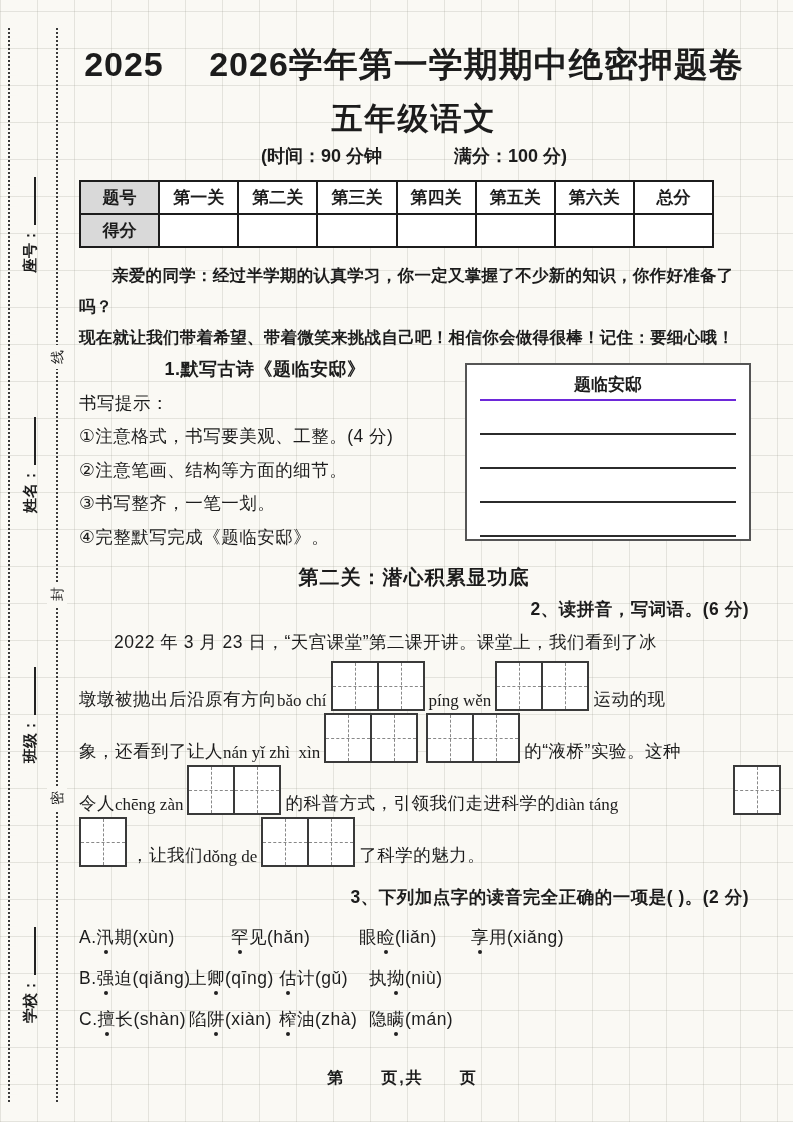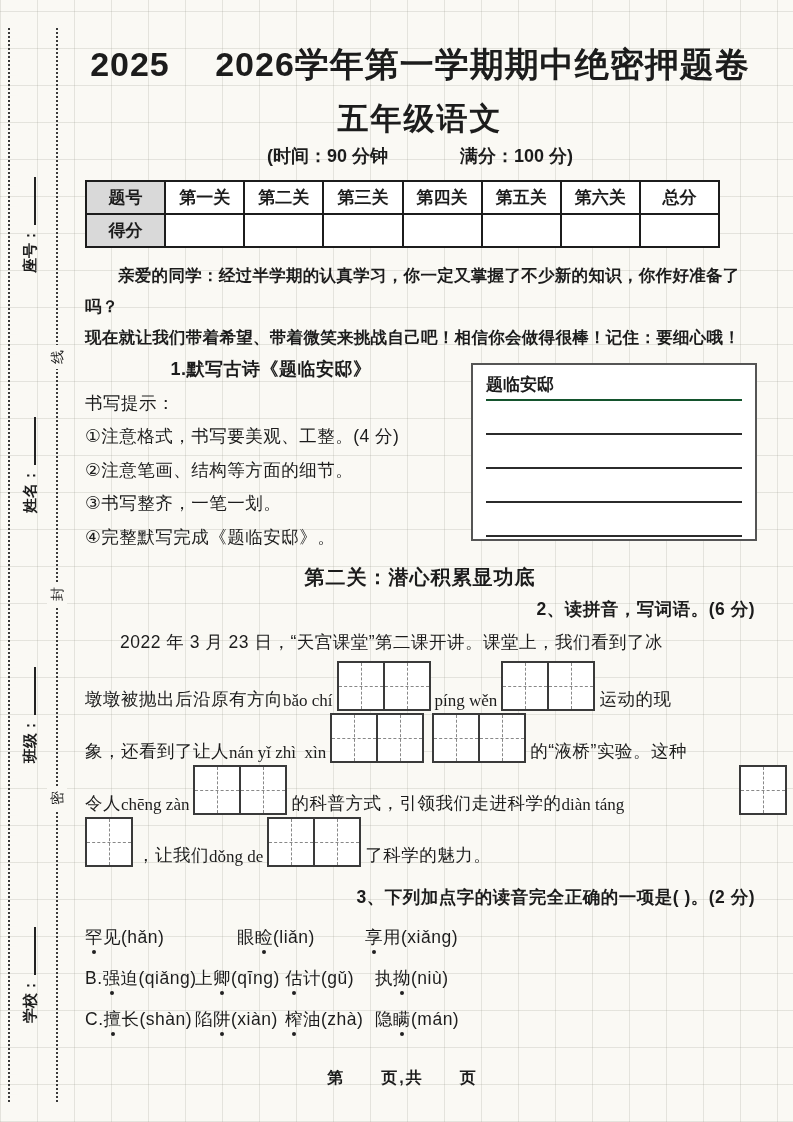--- a/index.html
+++ b/index.html
@@ -16,37 +16,37 @@
   .edge-dotted{position:absolute;top:28px;bottom:20px;width:0;border-left:2px dotted #3a3a3a;}
   .edge-left{left:8px;}
   .seal-line{left:56px;}
   .seal-char{position:absolute;left:45px;width:24px;height:20px;line-height:20px;text-align:center;
     transform:rotate(-90deg);font-size:14px;background:#faf9f4;}
   .vlabel{position:absolute;width:150px;height:24px;transform:rotate(-90deg);
     display:flex;align-items:center;justify-content:center;gap:3px;
     font-size:15px;font-weight:bold;}
   .vl-line{width:48px;height:10px;border-bottom:2px solid #222;}
   
-  .content{position:absolute;left:85px;top:34px;width:670px;}
+  .content{position:absolute;left:79px;top:34px;width:670px;}
   .title{font-size:34px;font-weight:bold;text-align:center;letter-spacing:1px;margin:8px 0 2px;}
   .subtitle{font-size:31px;font-weight:bold;text-align:center;margin:10px 0 4px;letter-spacing:2px;}
   .meta{font-size:18px;font-weight:600;text-align:center;margin:4px 0 12px;}
   table.score{border-collapse:collapse;width:635px;table-layout:fixed;margin:2px 0 12px;}
   table.score td{border:2px solid #1c1c1c;height:29px;text-align:center;font-size:17px;font-weight:600;background:#fff;}
   table.score td.gray{background:#d9d9d9;}
   .intro{font-size:16.5px;font-weight:bold;line-height:31px;letter-spacing:.3px;}
   .intro .ind{text-indent:2em;}
   .sec-head{font-size:20px;font-weight:bold;text-align:center;margin:10px 0 6px;letter-spacing:1px;}
   
   .q1-row{display:flex;gap:14px;}
   .q1-left{width:372px;flex:none;font-size:17.5px;line-height:33.5px;letter-spacing:.5px;}
   .q1-title{font-weight:bold;font-size:18px;text-align:center;}
   .poem-box{flex:none;width:286px;height:178px;border:2.5px solid #555;background:#fff;
     margin-top:10px;padding:0 13px;box-sizing:border-box;}
-  .poem-title{height:34px;line-height:40px;text-align:left;font-weight:bold;font-size:17px;border-bottom:2px solid #14532d;}
+  .poem-title{height:34px;line-height:40px;text-align:center;font-weight:bold;font-size:17px;border-bottom:2px solid #6d28d9;}
   .pline{height:32px;border-bottom:2px solid #2b2b2b;}
   
   .q-title{font-size:17.5px;font-weight:bold;margin:6px 0 2px;letter-spacing:.5px;text-align:right;}
   .para-line{font-size:17.5px;letter-spacing:.5px;line-height:34px;text-indent:2em;margin-top:4px;}
   .flex-line{display:flex;align-items:flex-end;font-size:17.5px;letter-spacing:.5px;height:52px;margin-top:0px;}
   .pinyin{font-family:"Liberation Serif","DejaVu Serif",serif;font-size:17px;letter-spacing:0;white-space:pre;}
   .tbox{display:inline-flex;border:2px solid #3a3a3a;background:#fff;flex:none;margin:0 4px;}
   .tcell{width:44px;height:46px;position:relative;}
   .tcell + .tcell{border-left:2px solid #3a3a3a;}
   .tcell::before{content:'';position:absolute;left:50%;top:0;bottom:0;border-left:1px dashed #888;}
@@ -207,20 +207,21 @@
       <span class="tbox">
           <span class="tcell"></span>
           <span class="tcell"></span>
         </span>
       <span>了科学的魅力。</span>
     </div>
 
     <div class="q-title" style="margin-top:18px;">3、下列加点字的读音完全正确的一项是(  )。(2 分)</div>
 
     <div class="opt-row row-a">
+      <span class="opt-item"><span>A.</span><span></span><span class="dt">汛</span><span>期(xùn)</span></span>
       <span class="opt-item"><span></span><span class="dt">罕</span><span>见(hǎn)</span></span>
       <span class="opt-item"><span>眼</span><span class="dt">睑</span><span>(liǎn)</span></span>
       <span class="opt-item"><span></span><span class="dt">享</span><span>用(xiǎng)</span></span>
     </div>
 
     <div class="opt-row row-bc">
       <span class="opt-item"><span>B.</span><span></span><span class="dt">强</span><span>迫(qiǎng)</span></span>
       <span class="opt-item"><span>上</span><span class="dt">卿</span><span>(qīng)</span></span>
       <span class="opt-item"><span></span><span class="dt">估</span><span>计(gǔ)</span></span>
       <span class="opt-item"><span>执</span><span class="dt">拗</span><span>(niù)</span></span>

